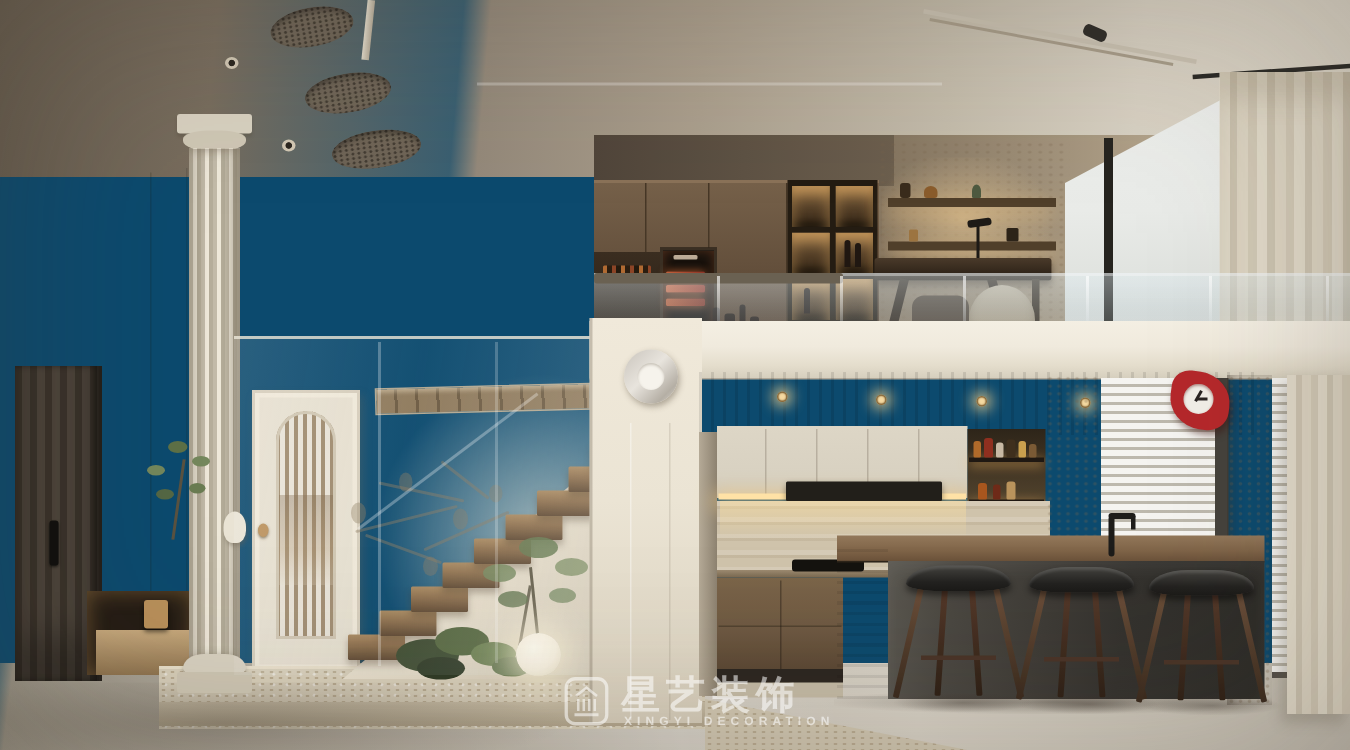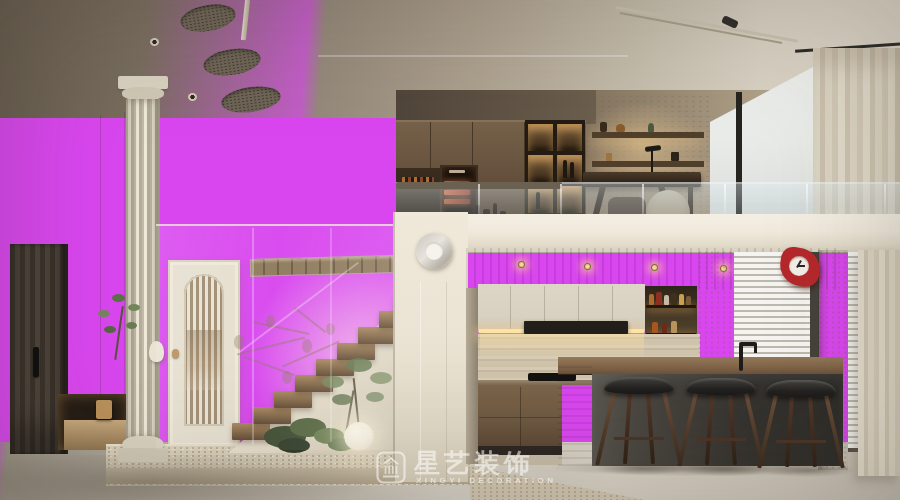--- a/index.html
+++ b/index.html
@@ -1,16 +1,16 @@
 <!DOCTYPE html>
 <html style="--ceiling-dark: #6b6052; --ceiling-light: #d8d1c3; --wall-left: #9c9180; --wall-stair: #d3c9b6; --plaster-bright: #ece4d3; --block-wall: #ebe4d4; --fascia: #f0eadd; --floor: #cdc7ba; --travertine: #d8cfba; --wood-soffit: #5b4631; --wood-cabinet: #6e5942; --wood-tread: #997a58; --cream-cabinet: #d8d1c1; --stone-loft: #b7a88f; --island-top: #7f6448; --island-front: #3e3b36; --stool-seat: #262522; --stool-leg: #5d4533; --door-dark: #423a30; --door-cream: #e6dfcf; --brass: #b9905a; --led-warm: #f5d9a0; --glass-tint: rgba(198,214,222,0.30); --curtain: #ddd5c3; --blinds: #efede7; --window-sky: #e9ebe8; --accent-red: #b5282b; --green-dark: #45533a; --green-light: #74875c; --sphere-lamp: #f7f0dd; --watermark-white: rgba(255,255,255,0.55);"><head>
 <meta charset="utf-8">
 <style>
   html,body{margin:0;padding:0;background:#222;font-family:"Liberation Sans","DejaVu Sans",sans-serif;}
-  .scene{position:relative;width:900px;height:500px;overflow:hidden;background:#d946ef;}
+  .scene{position:relative;width:900px;height:500px;overflow:hidden;background:#0c4a6e;}
   .scene div{position:absolute;}
   
   .tread{width:38px;height:17px;border-radius:1px;
     background:linear-gradient(180deg,#a8885f 0%,#8a6c4a 45%,#5e4831 100%);
     box-shadow:0 3px 5px rgba(70,55,38,.35);}
   .gj{width:2px;top:184px;height:37px;background:linear-gradient(180deg,rgba(255,255,255,.65),rgba(205,215,220,.2));}
   .jar{border-radius:2px 2px 1px 1px;}
   .sl{width:4px;background:linear-gradient(180deg,#6b4f3a,#3a2a1d);transform-origin:50% 0;border-radius:1px;}
   .seat{height:17px;border-radius:45% 45% 40% 40% / 85% 85% 35% 35%;
     background:linear-gradient(180deg,#44433f 0%,#232220 65%,#1b1a18 100%);

